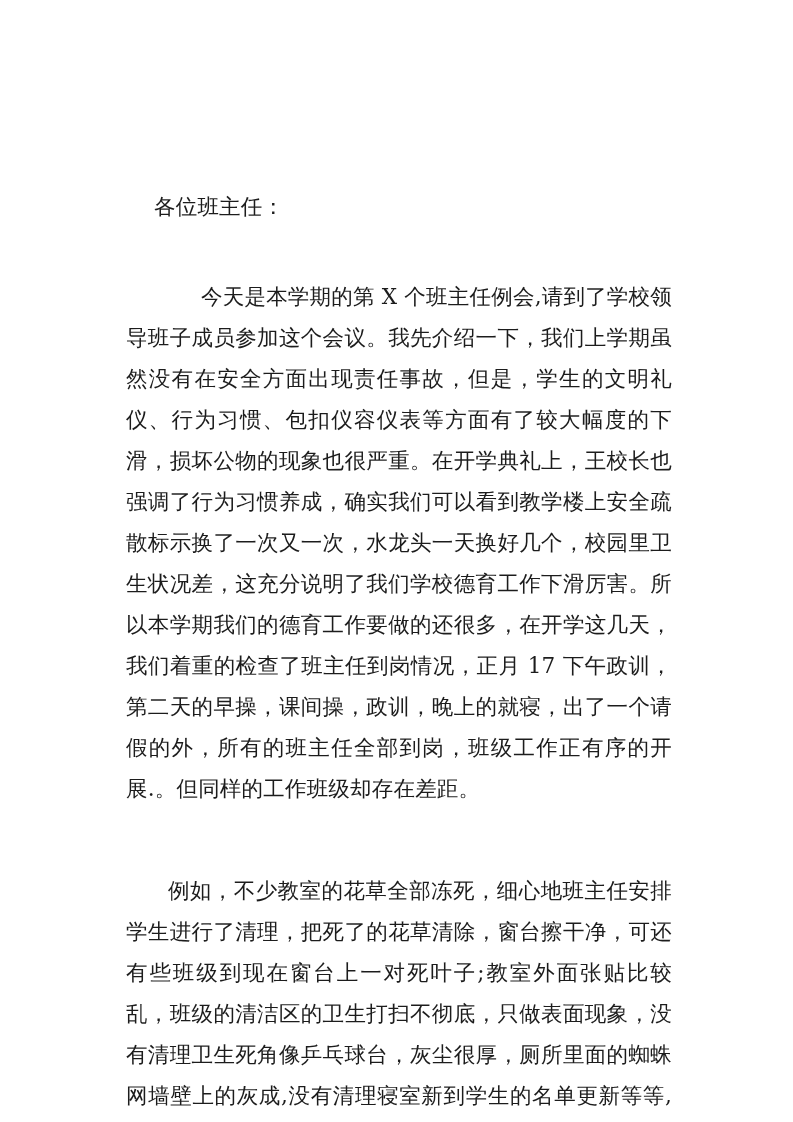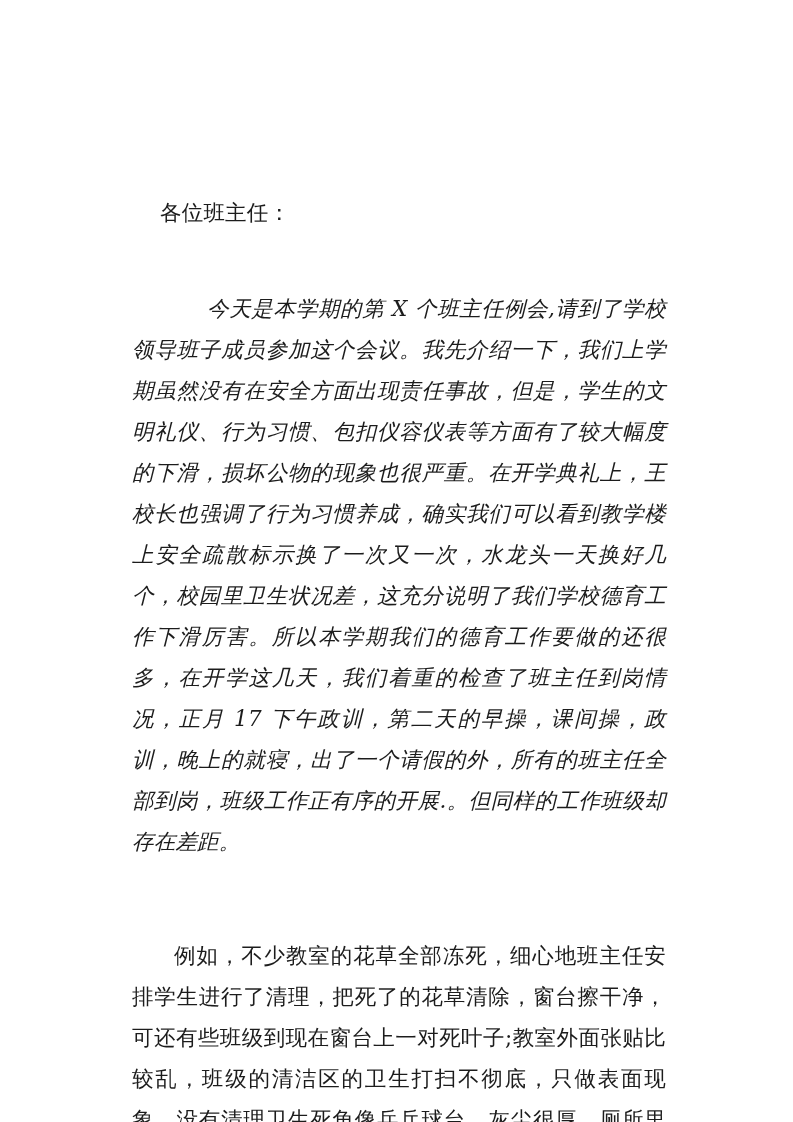--- a/index.html
+++ b/index.html
@@ -26,21 +26,21 @@
   }
 
   .doc-body {
     position: absolute;
     left: 118px;
     top: 178px;
     width: 562px;
   }
 
   .para {
-    margin: 14px;
+    margin: 8px;
     font-size: 21.5px;
     line-height: 41px;
     text-align: justify;
     text-justify: inter-ideograph;
     letter-spacing: 0.2px;
     color: #1c1c1c;
     font-family: "DejaVu Serif", "Liberation Serif", serif;
   }
 
   
@@ -53,21 +53,20 @@
   .spacer-line {
     height: 41px;
   }
   .spacer-line-tall {
     height: 45px;
   }
 
   
   .para-first {
     text-indent: 75px;
-    font-style: italic;
   }
 
   
   .para-second {
     text-indent: 42px;
   }
 </style>
 </head>
 <body>
 

